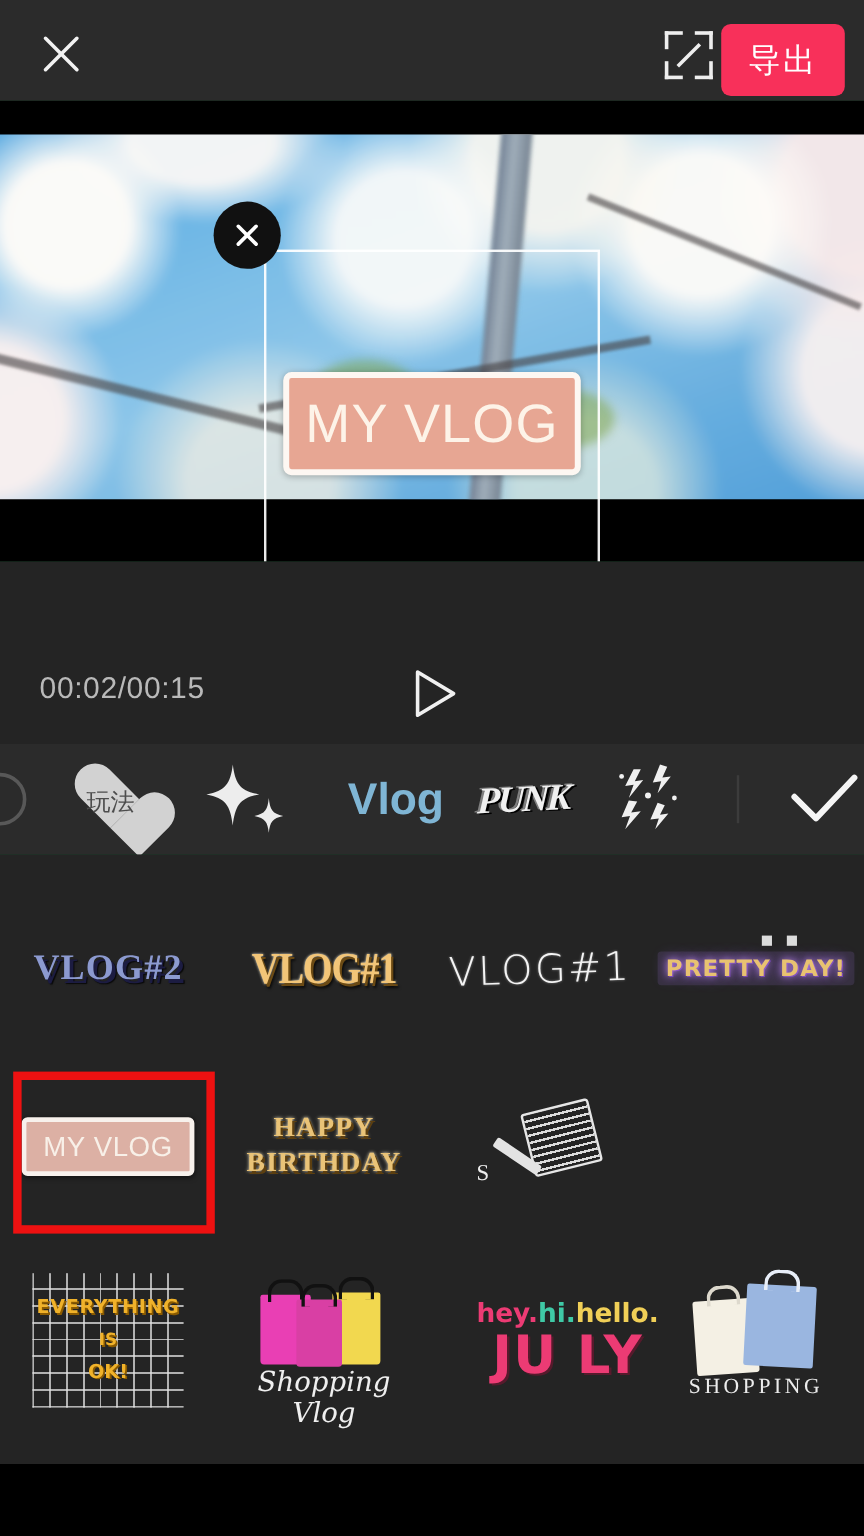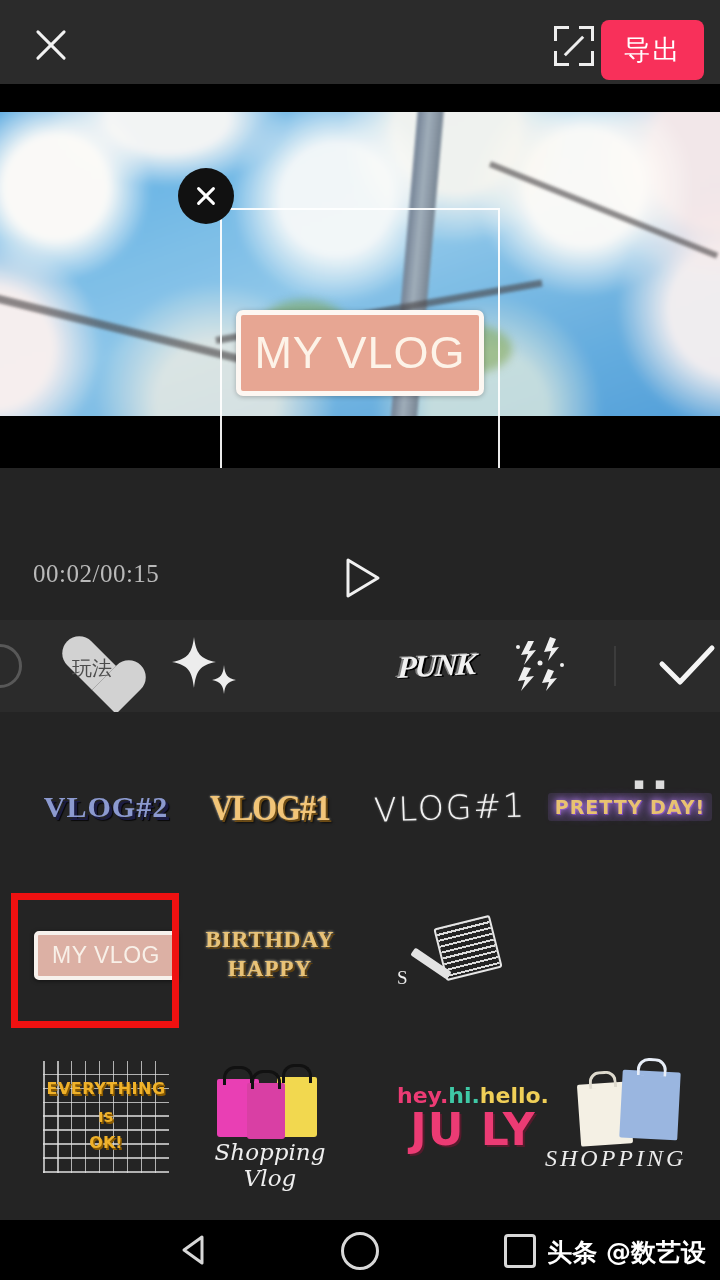--- a/index.html
+++ b/index.html
@@ -123,21 +123,21 @@
   }
 
   
   .playrow {
     position:absolute; left:0; top:468px; width:720px; height:152px;
     background:#242424;
   }
   .timecode {
     position:absolute; left:33px; top:560px;
     color:#b9b9b9; font-size:25px; letter-spacing:.5px;
-    font-family:Liberation Serif, serif;
+    font-family:Liberation Sans, sans-serif;
   }
   .play-tri {
     position:absolute; left:340px; top:556px; width:44px; height:44px; cursor:pointer;
   }
   .play-tri svg { display:block; }
 
   
   .tabs {
     position:absolute; left:0; top:620px; width:720px; height:92px;
     background:#2b2b2b;
@@ -194,21 +194,21 @@
   }
   .grid-row { position:absolute; left:0; width:720px; height:150px; }
   .grid-row.r1 { top:20px; }
   .grid-row.r2 { top:168px; }
   .grid-row.r3 { top:330px; }
   .cell {
     position:absolute; width:180px; height:150px;
     display:flex; align-items:center; justify-content:center;
     cursor:pointer;
   }
-  .cell.c1 { left:16px;justify-content:center; }  .cell.c2 { left:180px; }
+  .cell.c1 { left:0;justify-content:center; }  .cell.c2 { left:180px; }
   .cell.c3 { left:360px; } .cell.c4 { left:540px; }
 
   
   .th-vlog2 {
     color:#8c9ad0; font-size:30px; font-weight:bold; letter-spacing:1px;
     font-family:"Liberation Serif", serif;
     text-shadow:3px 3px 0 #1c1c42, 4px 4px 1px rgba(0,0,0,.8);
   }
   .th-vlog1g {
     color:#f2c578; font-size:32px; font-weight:bold; letter-spacing:-1px;
@@ -350,24 +350,23 @@
   .sh-b2 {
     position:absolute; left:76px; top:16px; width:58px; height:68px;
     background:#9ab6e0; transform:rotate(3deg); border-radius:2px;
   }
   .sh-b2:before {
     content:""; position:absolute; left:50%; top:-13px; width:24px; height:15px;
     border:3px solid #e8eef8; border-bottom:none; border-radius:12px 12px 0 0;
     transform:translateX(-50%);
   }
   .th-shopping .cap {
-    position:absolute; left:0; top:90px; width:100%; text-align:left;
-    color:#ececec; font-size:24px; letter-spacing:3px;
+    position:absolute; left:0; top:90px; width:100%; text-align:center;
+    color:#ececec; font-size:18px; letter-spacing:3px;
     font-family:"Liberation Serif", serif;
-    font-style:italic;
   }
 
   
   .annot-box {
     position:absolute; left:11px; top:893px;
     width:168px; height:135px;
     border:7px solid #ee1111;
     pointer-events:none;
   }
 
@@ -454,20 +453,23 @@
       </div>
     </div>
 
     <div class="tab tab-sparkle">
       <svg width="72" height="62" viewBox="0 0 72 62">
         <path d="M26 2 C28 18 32 24 48 27 C32 30 28 36 26 53 C24 36 20 30 4 27 C20 24 24 18 26 2 Z" fill="#ededed"></path>
         <path d="M56 30 C57 40 59 43 68 45 C59 47 57 50 56 59 C55 50 53 47 44 45 C53 43 55 40 56 30 Z" fill="#ededed"></path>
       </svg>
     </div>
 
+    <div class="tab tab-vlog">
+      <span class="lbl">Vlog</span>
+    </div>
 
     <div class="tab tab-punk">
       <span class="punk-txt">PUNK</span>
     </div>
 
     <div class="tab tab-zap">
       <svg width="80" height="62" viewBox="0 0 80 62">
         <g fill="#f0f0f0">
           <path d="M24 6 L30 6 L25 16 L32 15 L20 30 L24 19 L17 20 Z"></path>
           <path d="M46 2 L52 4 L48 13 L55 12 L44 26 L47 16 L40 17 Z"></path>
@@ -508,22 +510,22 @@
         </div>
       </div>
     </div>
 
     <div class="grid-row r2">
       <div class="cell c1">
         <span class="th-myvlog">MY VLOG</span>
       </div>
       <div class="cell c2">
         <div class="th-happy">
+          <div>HAPPY</div>
           <div>BIRTHDAY</div>
-          <div>HAPPY</div>
         </div>
       </div>
       <div class="cell c3">
         <div class="th-note">
           <div class="paper"></div>
           <div class="pencil"></div>
           <div class="s">S</div>
         </div>
       </div>
     </div>
@@ -558,24 +560,14 @@
           <div class="sh-b1"></div>
           <div class="sh-b2"></div>
           <div class="cap">SHOPPING</div>
         </div>
       </div>
     </div>
   </div>
 
   <div class="annot-box"></div>
 
-  <div class="navbar">
-    <div class="nav-back">
-      <svg width="32" height="32" viewBox="0 0 32 32">
-        <path d="M24 3 L6 16 L24 29 Z" fill="none" stroke="#d8d8d8" stroke-width="3" stroke-linejoin="round"></path>
-      </svg>
-    </div>
-    <div class="nav-home"></div>
-    <div class="nav-recent"></div>
-    <div class="watermark">头条 @数艺设</div>
-  </div>
 
 </div>
 
 </body></html>

